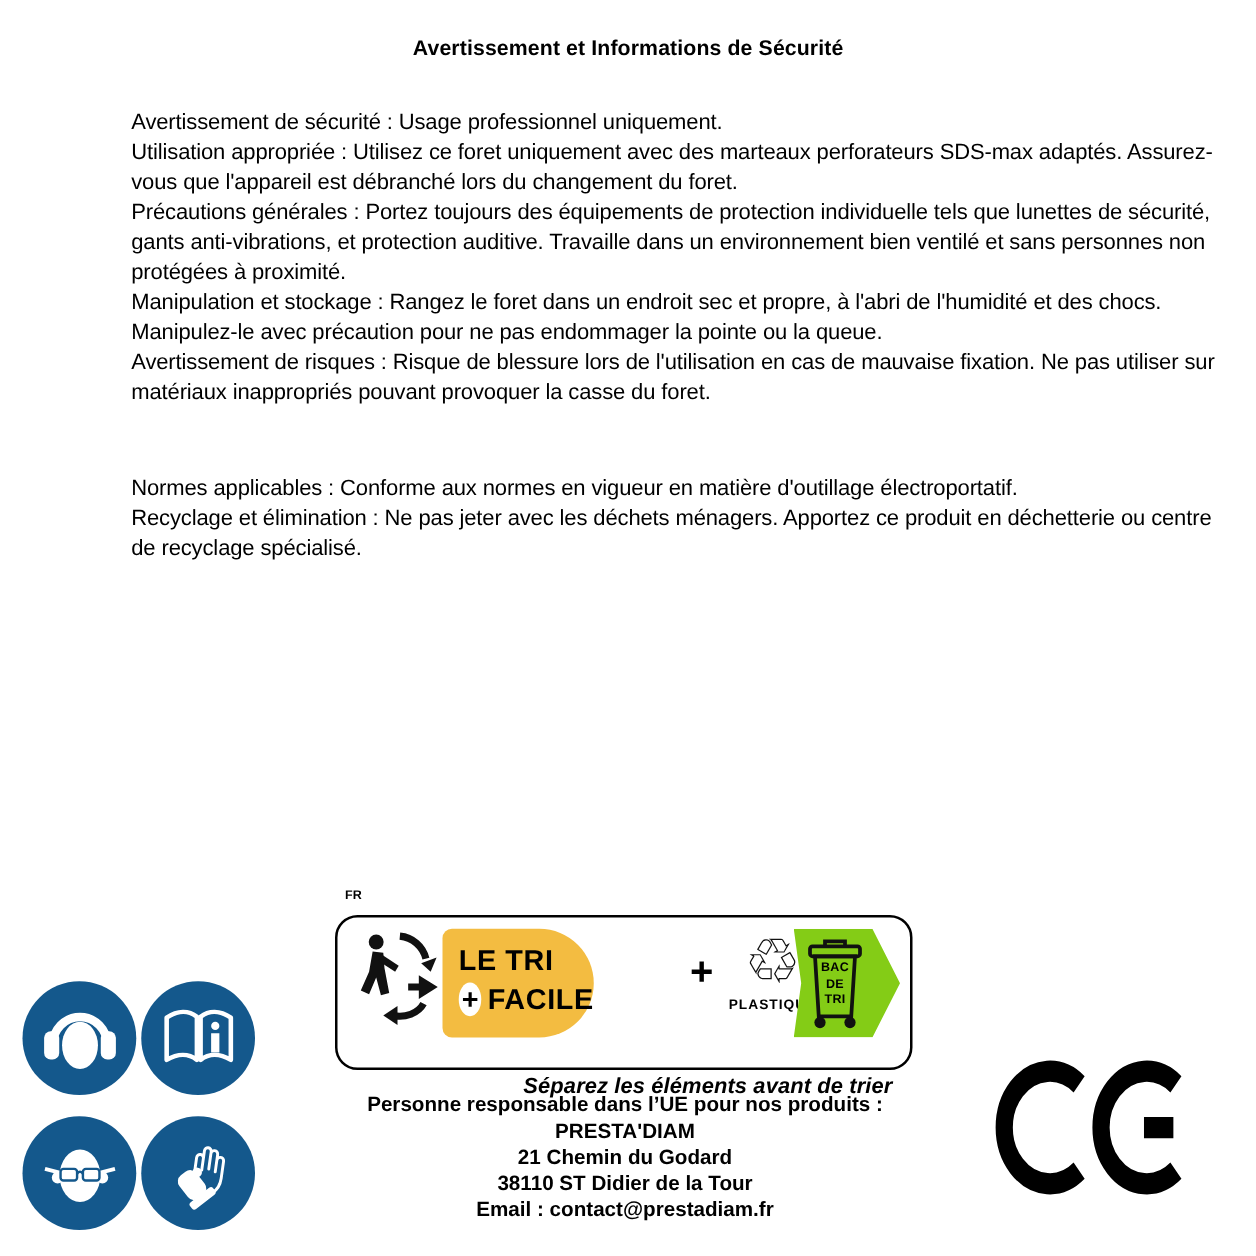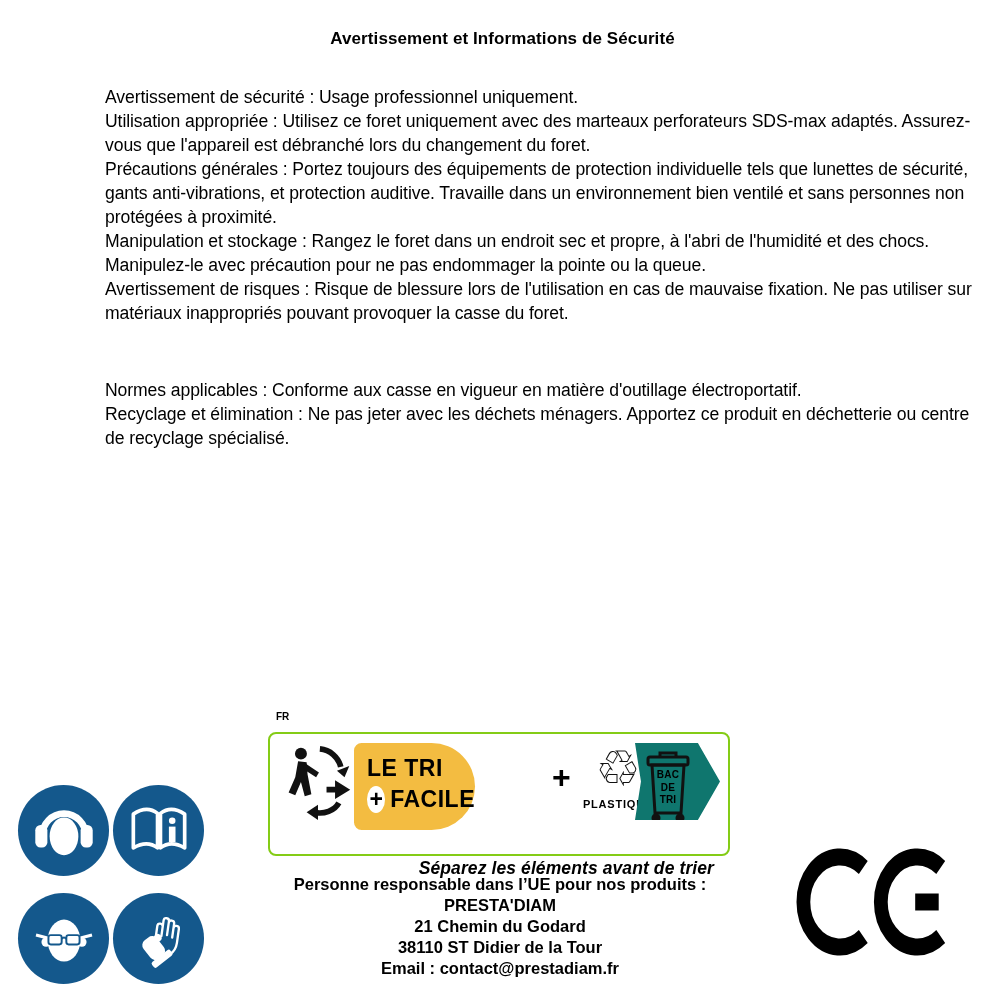--- a/index.html
+++ b/index.html
@@ -29,21 +29,21 @@
   }
   .picto {
     width:91px; height:91px; border-radius:50%; background:#14588c;
     display:flex; align-items:center; justify-content:center;
   }
 
   
   .fr-tag { position:absolute; left:276px; top:711px; font-size:10px; font-weight:bold; }
   .tri-box {
     position:absolute; left:268px; top:732px; width:462px; height:124px;
-    background:#fff; border:2px solid #84cc16; border-radius:8px;
+    background:#fff; border:2px solid #000000; border-radius:18px;
   }
   .triman { position:absolute; left:12px; top:8px; }
   .tri-yellow {
     position:absolute; left:84px; top:9px; width:121px; height:87px;
     background:#f3bc41; border-radius:8px 46px 46px 8px;
     padding:12px 0 0 13px;
   }
   .tri-line1 { font-size:23px; font-weight:bold; letter-spacing:.5px; }
   .tri-line2 { display:flex; align-items:center; gap:5px; margin-top:4px; }
   .plus-circle {
@@ -52,21 +52,21 @@
     font-size:23px; font-weight:bold; line-height:1;
   }
   .tri-facile { font-size:23px; font-weight:bold; letter-spacing:.5px; }
   .mat-group { position:absolute; text-align:center; }
   #mat-carton { left:206px; top:16px; width:80px; }
   #mat-plastique { left:306px; top:9px; width:84px; }
   .mat-label { font-size:11px; font-weight:bold; letter-spacing:.8px; margin-top:3px; }
   .recy-glyph { font-family:"DejaVu Sans", sans-serif; font-size:50px; line-height:52px; color:#111; display:block; }
   .mat-plus { position:absolute; left:282px; top:24px; font-size:32px; font-weight:bold; line-height:38px; }
   .tri-chevron {
-    position:absolute; left:365px; top:9px; width:85px; height:77px; background:#0f766e;
+    position:absolute; left:365px; top:9px; width:85px; height:87px; background:#84cc16;
     clip-path:polygon(0 0, 74% 0, 100% 50%, 74% 100%, 0 100%, 7% 50%);
   }
   .bin { position:absolute; left:10px; top:7px; width:46px; height:74px; }
   .bin-text {
     position:absolute; left:0; top:19px; width:46px; text-align:center;
     font-size:10px; font-weight:800; line-height:12.5px; letter-spacing:.2px;
   }
   .bin-text span { display:block; }
   .tri-footer {
     position:absolute; right:14px; top:95px;
@@ -92,21 +92,21 @@
 
   <div class="textblock" id="block1">
     <p>Avertissement de sécurité : Usage professionnel uniquement.</p>
     <p>Utilisation appropriée : Utilisez ce foret uniquement avec des marteaux perforateurs SDS-max adaptés. Assurez-vous que l'appareil est débranché lors du changement du foret.</p>
     <p>Précautions générales : Portez toujours des équipements de protection individuelle tels que lunettes de sécurité, gants anti-vibrations, et protection auditive. Travaille dans un environnement bien ventilé et sans personnes non protégées à proximité.</p>
     <p>Manipulation et stockage : Rangez le foret dans un endroit sec et propre, à l'abri de l'humidité et des chocs. Manipulez-le avec précaution pour ne pas endommager la pointe ou la queue.</p>
     <p>Avertissement de risques : Risque de blessure lors de l'utilisation en cas de mauvaise fixation. Ne pas utiliser sur matériaux inappropriés pouvant provoquer la casse du foret.</p>
   </div>
 
   <div class="textblock" id="block2">
-    <p>Normes applicables : Conforme aux casse en vigueur en matière d'outillage électroportatif.</p>
+    <p>Normes applicables : Conforme aux normes en vigueur en matière d'outillage électroportatif.</p>
     <p>Recyclage et élimination : Ne pas jeter avec les déchets ménagers. Apportez ce produit en déchetterie ou centre de recyclage spécialisé.</p>
   </div>
 
   <div class="picto-grid">
     <div class="picto">
       <svg width="68" height="68" viewBox="0 0 90 90">
         <path d="M16,52 a29,30 0 0 1 58,0" fill="none" stroke="#fff" stroke-width="9"></path>
         <ellipse cx="45" cy="52" rx="19" ry="25" fill="#fff"></ellipse>
         <rect x="7" y="37" width="16" height="30" rx="7" fill="#fff"></rect>
         <rect x="67" y="37" width="16" height="30" rx="7" fill="#fff"></rect>

